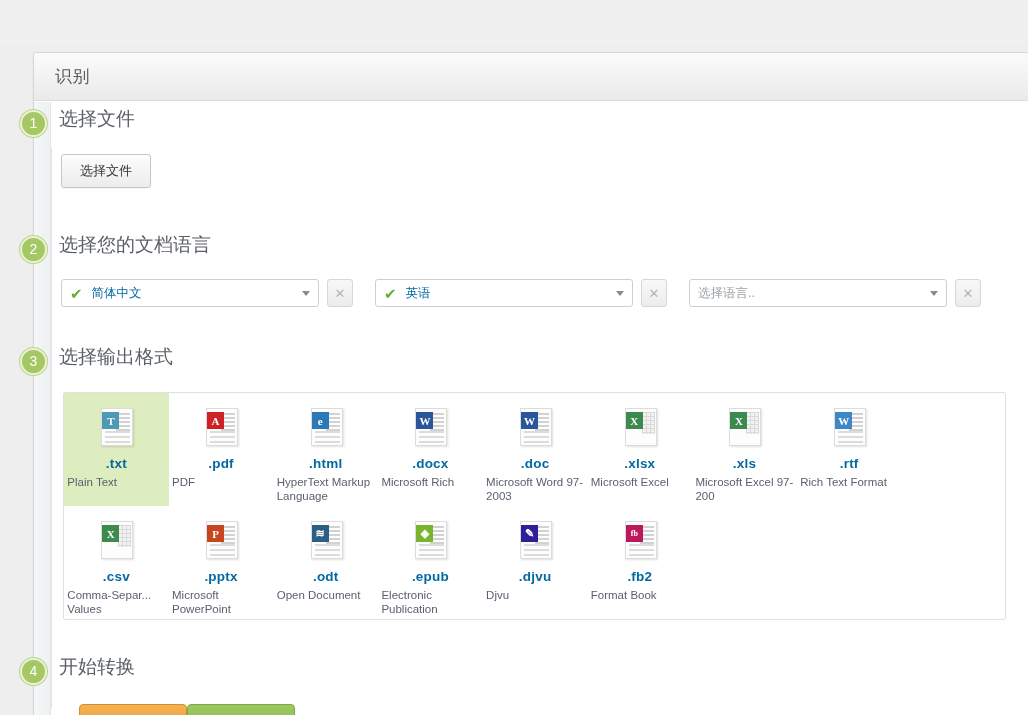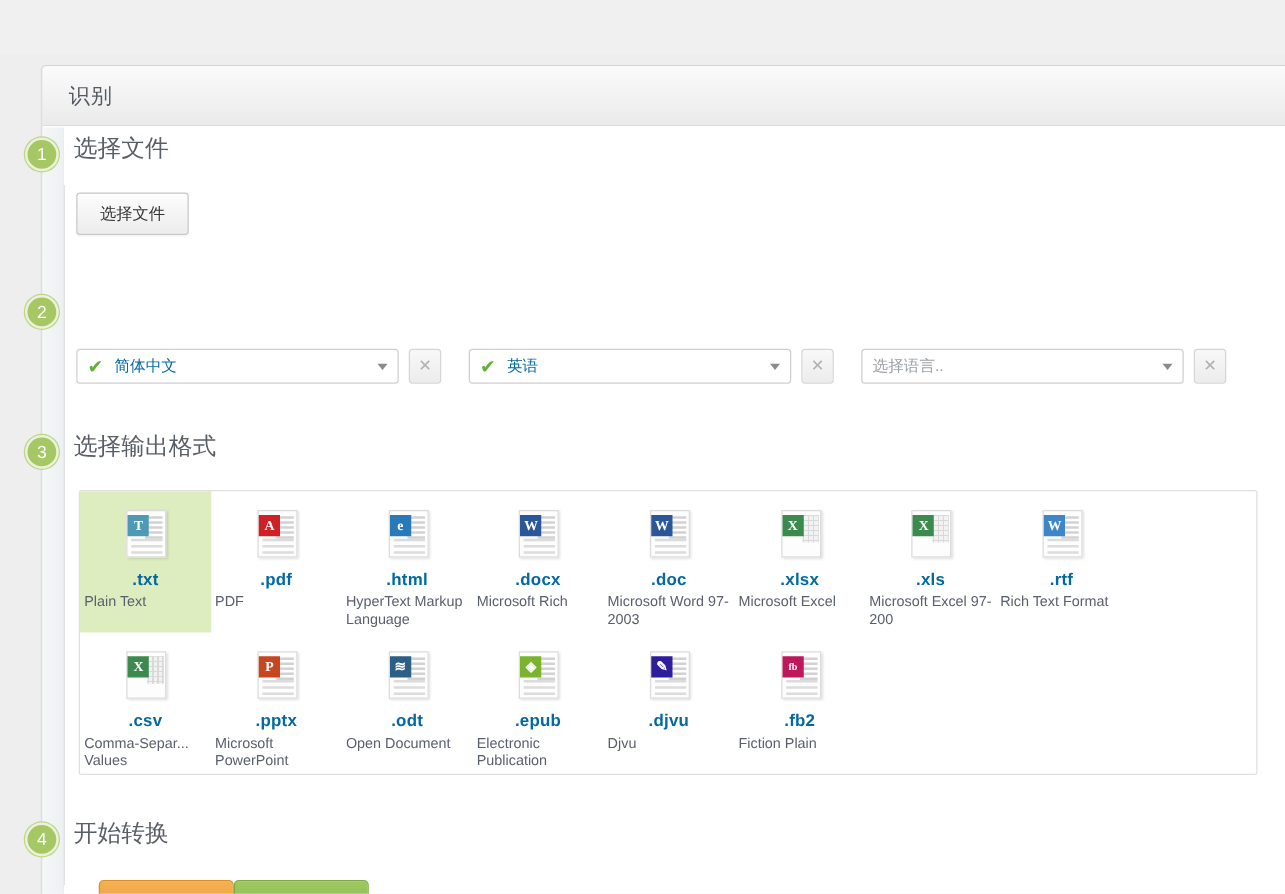--- a/index.html
+++ b/index.html
@@ -291,20 +291,21 @@
     <div class="step" id="step1">
       <div class="step-badge">1</div>
       <div class="step-title">选择文件</div>
       <div class="choose-file-row">
         <button class="choose-file-btn">选择文件</button>
       </div>
     </div>
 
     <div class="step" id="step2">
       <div class="step-badge">2</div>
+      <div class="step-title">选择您的文档语言</div>
       <div class="lang-row" id="lang-row">
           <div class="lang-group">
             <div class="lang-select">
               <span class="tick">✔</span>
               <span class="lang-label">简体中文</span>
               <span class="caret"></span>
             </div>
             <div class="clear-btn">✕</div>
           </div>
           <div class="lang-group">
@@ -567,21 +568,21 @@
                 <i></i>
               </span>
               <span class="lines-low">
                 <i></i>
                 <i></i>
                 <i></i>
               </span>
               <span class="badge" style="background:#be185d;font-size:8px">fb</span>
             </span>
             <span class="fmt-ext">.fb2</span>
-            <span class="fmt-desc">Fiction Plain</span>
+            <span class="fmt-desc">Format Book</span>
           </div>
         </div>
     </div>
 
     <div class="step" id="step4">
       <div class="step-badge">4</div>
       <div class="step-title">开始转换</div>
       <div class="convert-row">
         <button class="btn-convert btn-paid">付费转换</button>
         <button class="btn-convert btn-free">免费转换</button>

